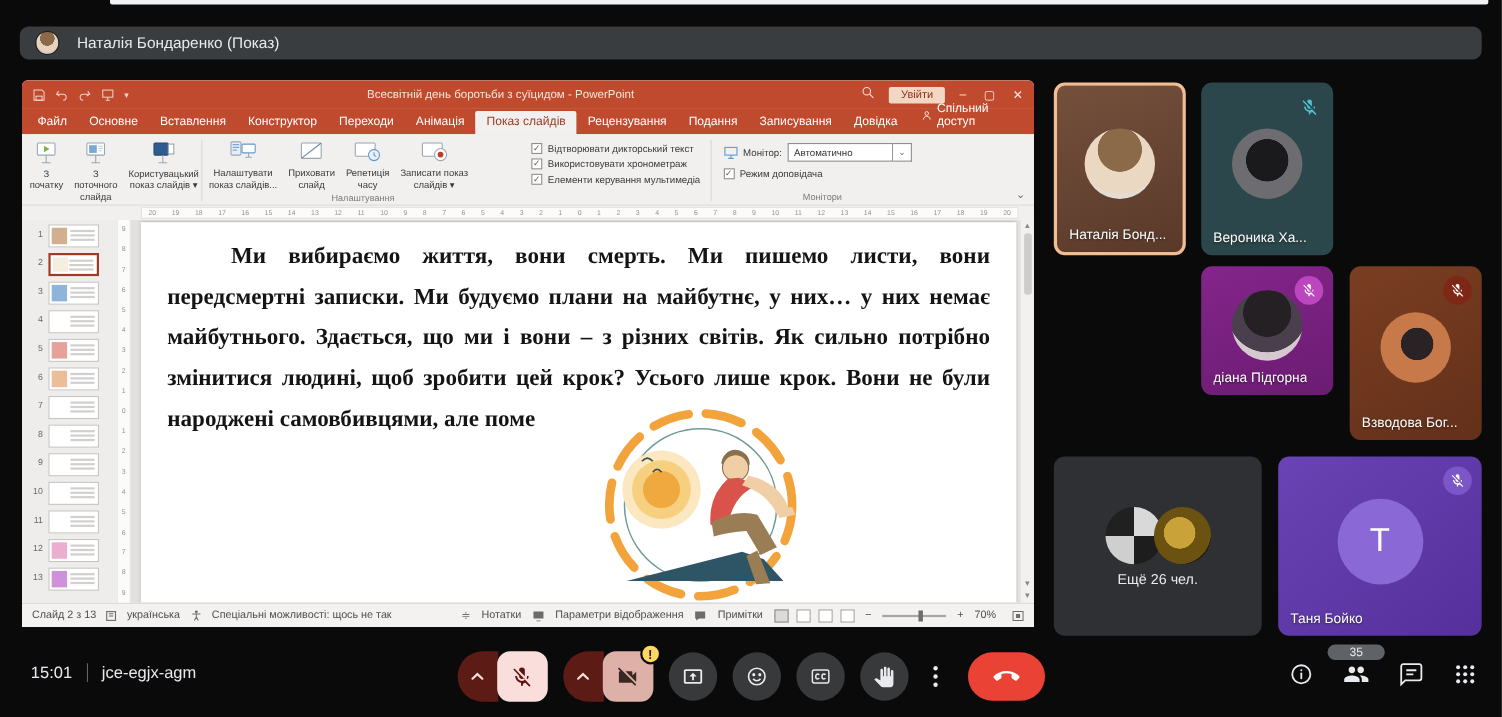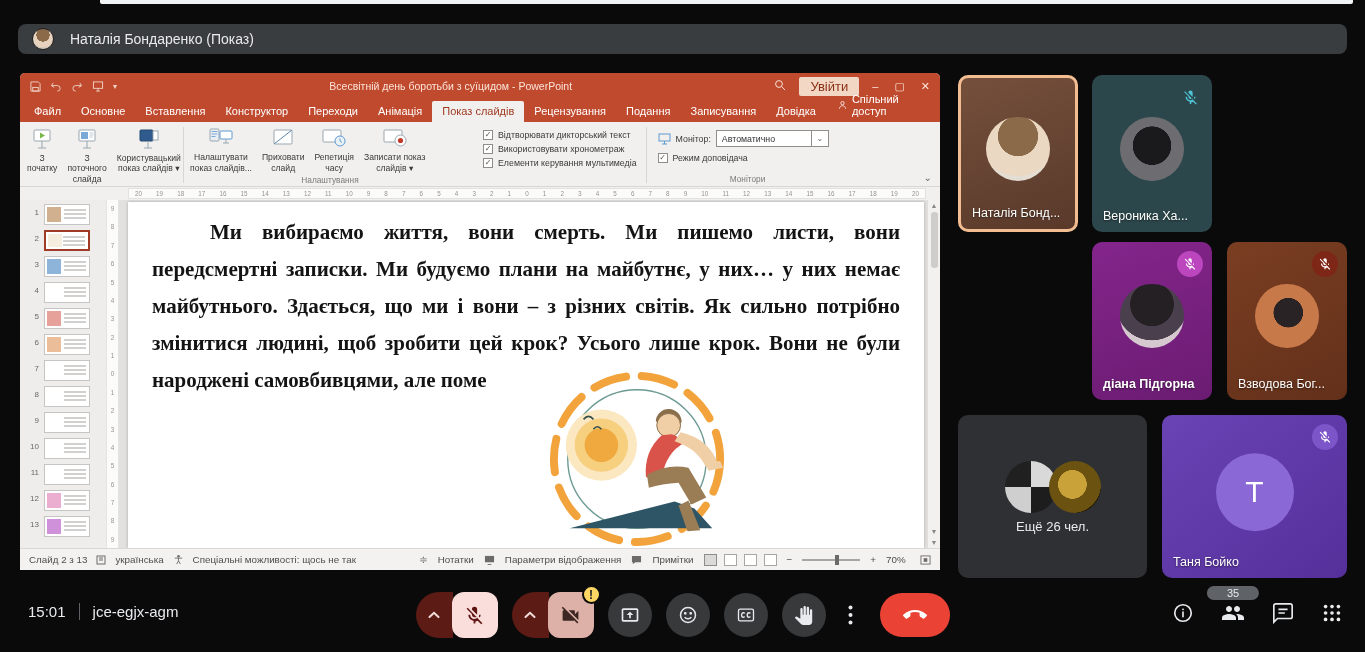--- a/index.html
+++ b/index.html
@@ -14,21 +14,21 @@
   .presenter-name { margin-left:16px; color:#e8eaed; font-size:14px; }
 
   
   .ppt { position:absolute; left:20px; top:73px; width:920px; height:497px; background:#f1f0ef; border-radius:5px 5px 0 0; overflow:hidden; }
   .ppt-titlebar { height:26px; background:#c04a2e; display:flex; align-items:center; color:#fff; }
   .qat { display:flex; align-items:center; gap:9px; padding:0 10px; }
   .qat svg { display:block; }
   .qat .chev { color:#f0d5c8; font-size:8px; }
   .ppt-title { flex:1; text-align:center; font-size:10.5px; color:#fbe3d8; white-space:nowrap; overflow:hidden; }
   .title-right { display:flex; align-items:center; gap:13px; padding-right:10px; }
-  .signin-btn { background:#f2d8c4; color:#8a2f16; font-size:13px; padding:2px 11px; border-radius:2px; }
+  .signin-btn { background:#f2d8c4; color:#8a2f16; font-size:10px; padding:2px 11px; border-radius:2px; }
   .winctl { color:#fce4da; font-size:11px; display:flex; gap:16px; }
   .ppt-tabs { height:23px; background:#c04a2e; display:flex; align-items:flex-end; padding-left:4px; }
   .tab { font-size:11px; color:#fff; padding:4px 10px 5px; white-space:nowrap; }
   .tab.active { background:#f1f0ef; color:#9e3a20; border-radius:2px 2px 0 0; }
   .share-btn { margin-left:auto; display:flex; align-items:center; gap:5px; color:#fff; font-size:11px; padding:0 12px 5px; }
 
   .ribbon { height:65px; background:#f1f0ef; display:flex; align-items:stretch; padding:2px 2px 0 2px; position:relative; border-bottom:1px solid #d8d6d4; }
   .rgroup { display:flex; flex-direction:column; }
   .rbuttons { flex:1; display:flex; align-items:flex-start; }
   .rbtn { display:flex; flex-direction:column; align-items:center; font-size:8.6px; color:#3b3a39; padding:3px 5px 0; text-align:center; line-height:1.2; white-space:pre-line; }
@@ -81,21 +81,21 @@
   .tile-avatar { position:absolute; left:50%; top:50%; transform:translate(-50%,-58%); width:64px; height:64px; border-radius:50%; }
   .mic-badge { position:absolute; top:9px; right:9px; width:26px; height:26px; border-radius:50%; display:flex; align-items:center; justify-content:center; }
   .tile-1 { left:958px; top:75px; width:120px; height:157px; background:linear-gradient(160deg,#74503c,#5a392a); border:3px solid #f3bd92; }
   .tile-1 .tile-avatar { background:radial-gradient(circle at 50% 30%, #8a6a48 0 36%, #ead8c2 37% 72%, #e3ddd4 73%); }
   .tile-2 { left:1092px; top:75px; width:120px; height:157px; background:#2c474b; }
   .tile-2 .tile-avatar { background:radial-gradient(circle at 50% 45%, #1a1a1c 0 40%, #6d6d71 41% 80%, #8d8d90 81%); }
   .tile-3 { left:1227px; top:75px; width:120px; height:157px; background:linear-gradient(150deg,#5a4e22,#4c4118); }
   .tile-3 .tile-avatar { background:radial-gradient(circle at 48% 52%, #6e5a35 0 22%, #cdb488 23% 70%, #e7dcc6 71%); }
   .tile-4 { left:958px; top:242px; width:120px; height:158px; background:linear-gradient(150deg,#55302a,#3f1f1a); }
   .tile-4 .tile-avatar { background:radial-gradient(circle at 45% 40%, #1b1b1d 0 35%, #5c5350 36% 70%, #b8aaa2 71%); }
-  .tile-5 { left:1092px; top:242px; width:120px; height:158px; background:linear-gradient(160deg,#84258b,#6b1c72);font-weight:bold; }
+  .tile-5 { left:1092px; top:242px; width:120px; height:117px; background:linear-gradient(160deg,#84258b,#6b1c72); }
   .tile-5 .tile-avatar { background:radial-gradient(circle at 50% 32%, #242024 0 40%, #4a3f4c 41% 66%, #d6c8cf 67%); }
   .tile-6 { left:1227px; top:242px; width:120px; height:158px; background:linear-gradient(150deg,#7a3e22,#63301a); }
   .tile-6 .tile-avatar { background:radial-gradient(circle at 52% 45%, #2a2326 0 30%, #c8794a 31% 78%, #d98a55 79%); }
   .tile-7 { left:958px; top:415px; width:189px; height:163px; background:#2f3033; }
   .tile-8 { left:1162px; top:415px; width:185px; height:163px; background:linear-gradient(140deg,#6a43b4,#55309b); }
   .avatar-pair { position:absolute; left:50%; top:44%; transform:translate(-50%,-50%); display:flex; }
   .pair-a { width:52px; height:52px; border-radius:50%; background:conic-gradient(#d9d9d9 0 25%, #1d1d1d 25% 50%, #cfcfcf 50% 75%, #202020 75%); }
   .pair-b { width:52px; height:52px; border-radius:50%; margin-left:-8px; background:radial-gradient(circle at 45% 45%, #caa23a 0 35%, #6b5210 36% 70%, #261d05 71%); }
   .overflow-label { position:absolute; left:0; right:0; top:64%; text-align:center; color:#e8eaed; font-size:13px; }
   .tile-8 .tile-avatar { width:78px; height:78px; background:#8a68d6; display:flex; align-items:center; justify-content:center; color:#fff; font-size:30px; transform:translate(-50%,-56%); }

